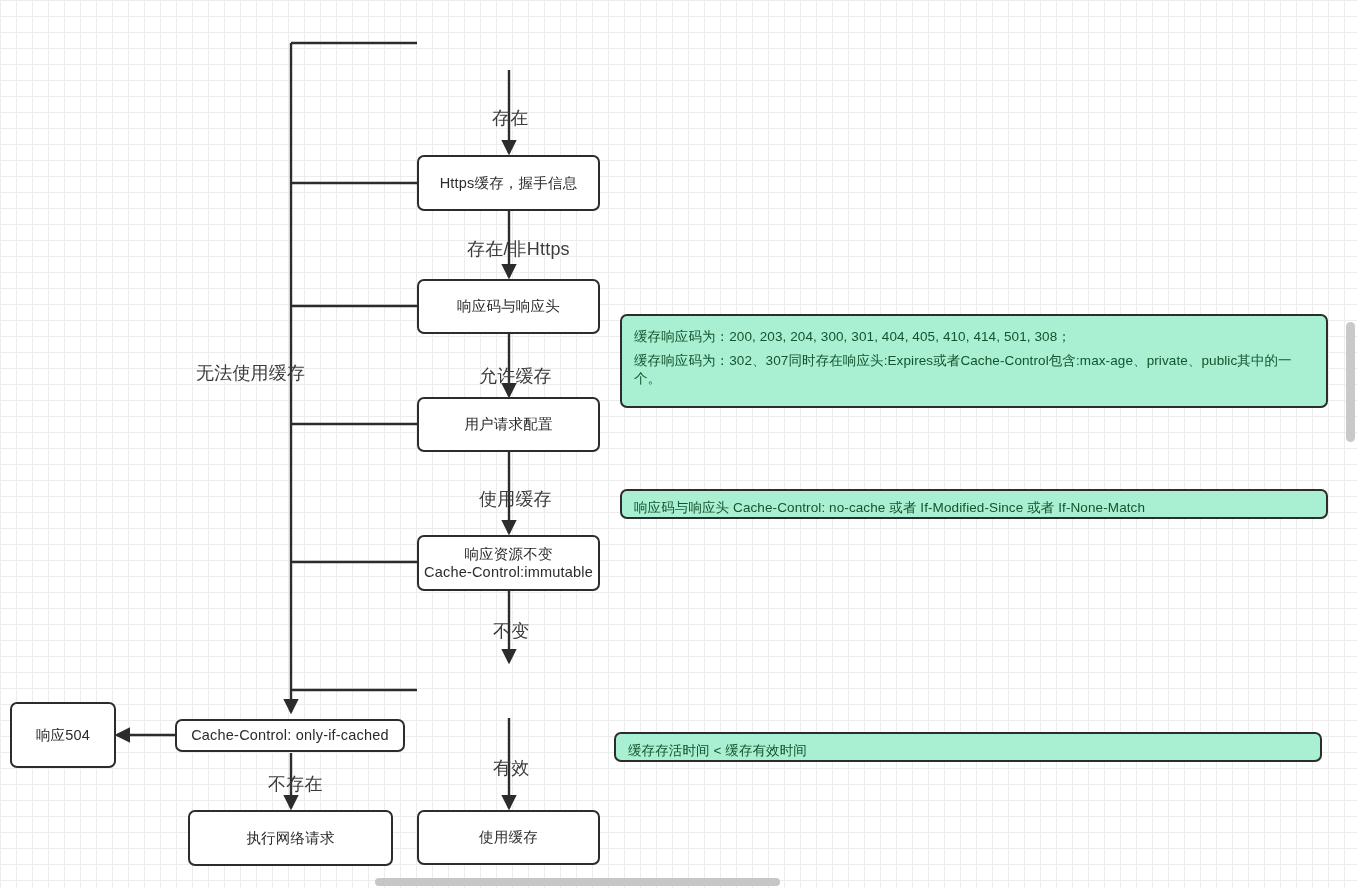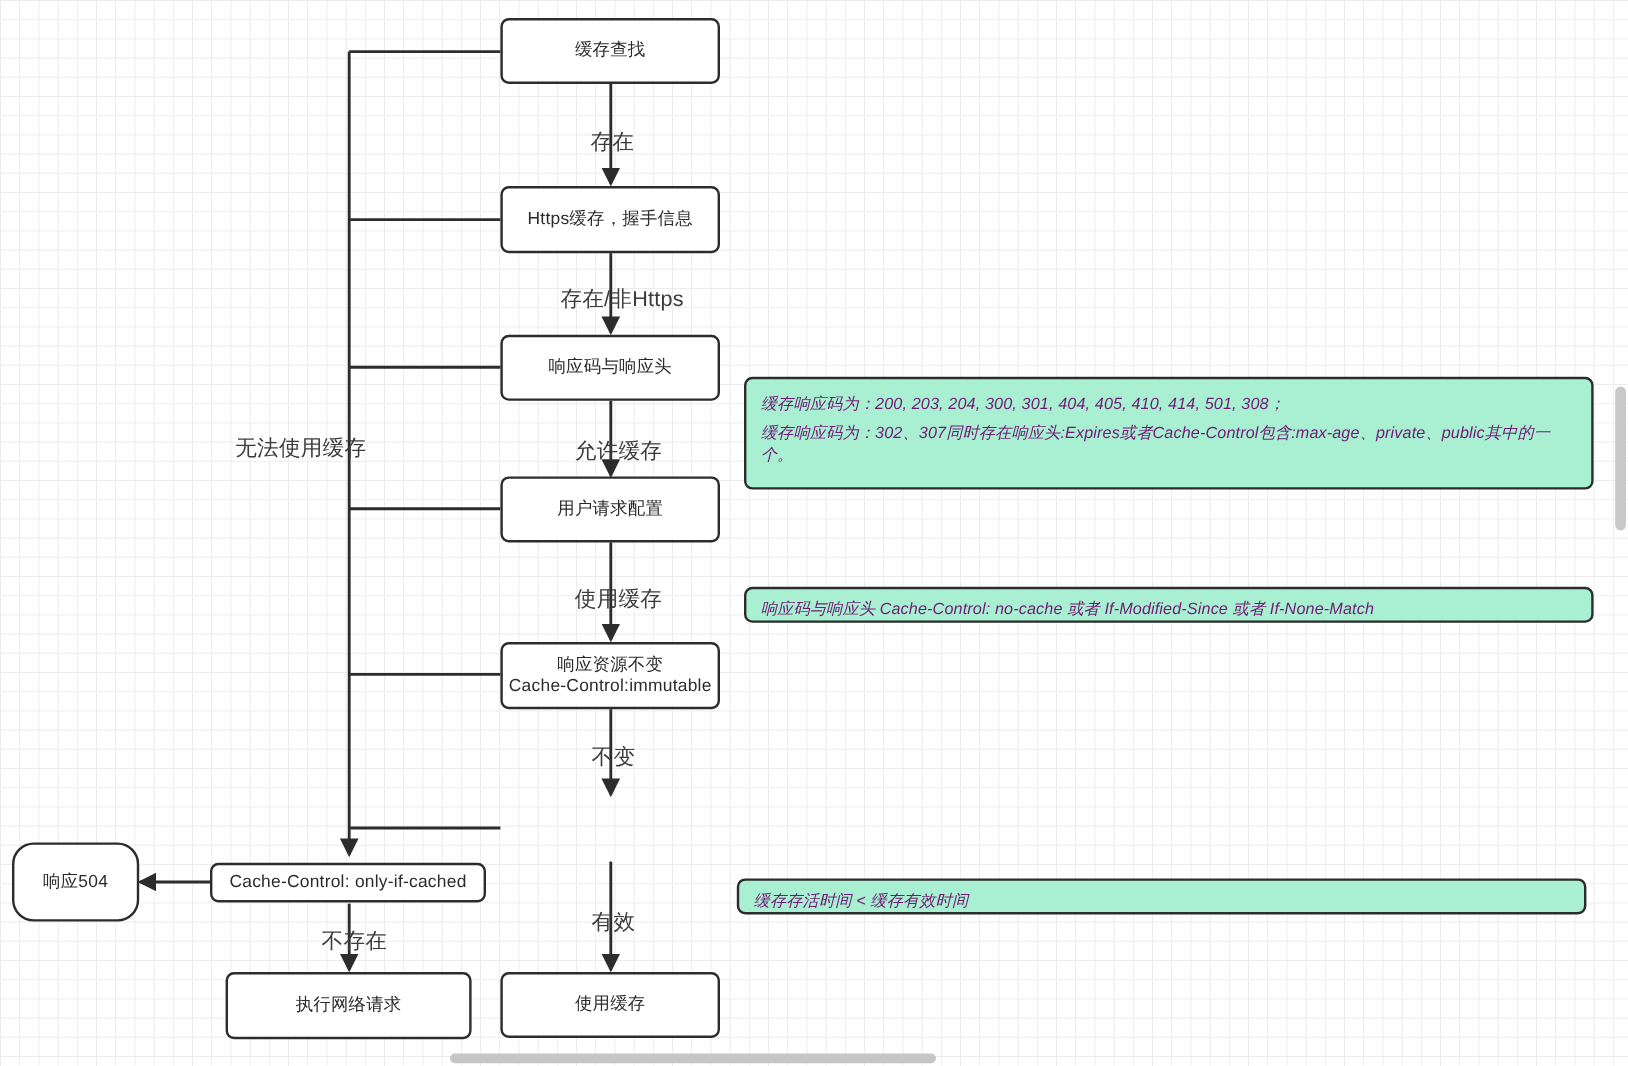--- a/index.html
+++ b/index.html
@@ -54,26 +54,25 @@
   .node .lines {
     display: block;
     white-space: pre-line;
   }
   .note {
     position: absolute;
     box-sizing: border-box;
     border: 2px solid #2c2c2c;
     border-radius: 7px;
     background: #a9efd2;
-    color: #701a75;
+    color: #14532d;
     font-size: 13.5px;
     line-height: 1.35;
     padding: 9px 12px;
     letter-spacing: 0.1px;
-    font-style: italic;
   }
   .note .nline {
     display: block;
     margin: 0;
     padding: 3px 0;
   }
   .edge-label {
     position: absolute;
     color: #3b3b3b;
     font-size: 18px;
@@ -124,23 +123,20 @@
       <line x1="417" y1="424" x2="291" y2="424"></line>
       <line x1="417" y1="562" x2="291" y2="562"></line>
       <line x1="417" y1="690" x2="291" y2="690"></line>
 
       <line x1="175" y1="735" x2="117" y2="735" marker-end="url(#arrow)"></line>
 
       <line x1="291" y1="753" x2="291" y2="808" marker-end="url(#arrow)"></line>
     </g>
   </svg>
 
-  <div class="node" style="left:417px; top:15px; width:183px; height:55px;">
-    <span class="lines">缓存查找</span>
-  </div>
 
   <div class="node" style="left:417px; top:155px; width:183px; height:56px;text-align:right;">
     <span class="lines">Https缓存，握手信息</span>
   </div>
 
   <div class="node" style="left:417px; top:279px; width:183px; height:55px;">
     <span class="lines">响应码与响应头</span>
   </div>
 
   <div class="node" style="left:417px; top:397px; width:183px; height:55px;">
@@ -154,21 +150,21 @@
 
 
   <div class="node" style="left:417px; top:810px; width:183px; height:55px;">
     <span class="lines">使用缓存</span>
   </div>
 
   <div class="node" style="left:175px; top:719px; width:230px; height:33px;">
     <span class="lines">Cache-Control: only-if-cached</span>
   </div>
 
-  <div class="node" style="left:10px; top:702px; width:106px; height:66px;border-radius:18px;">
+  <div class="node" style="left:10px; top:702px; width:106px; height:66px;">
     <span class="lines">响应504</span>
   </div>
 
   <div class="node" style="left:188px; top:810px; width:205px; height:56px;">
     <span class="lines">执行网络请求</span>
   </div>
 
   <div class="edge-label" style="left:492px; top:106px;">存在</div>
 
   <div class="edge-label" style="left:467px; top:237px;">存在/非Https</div>

